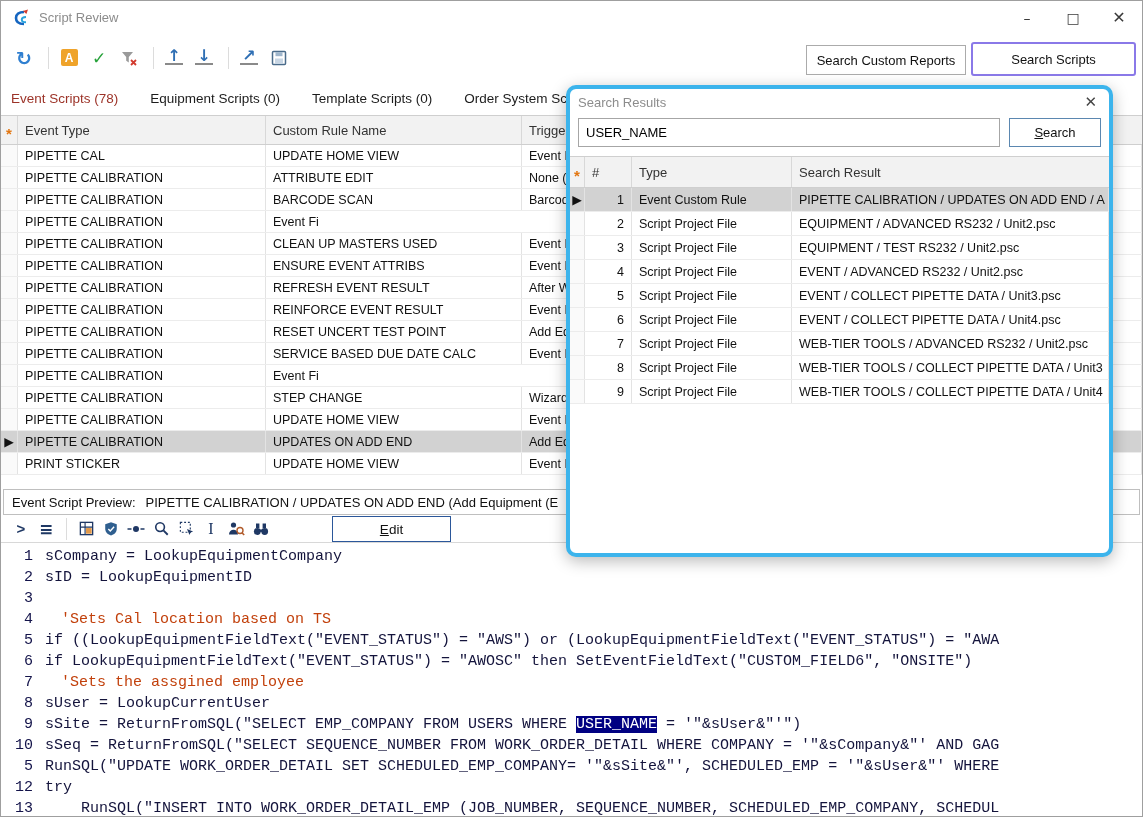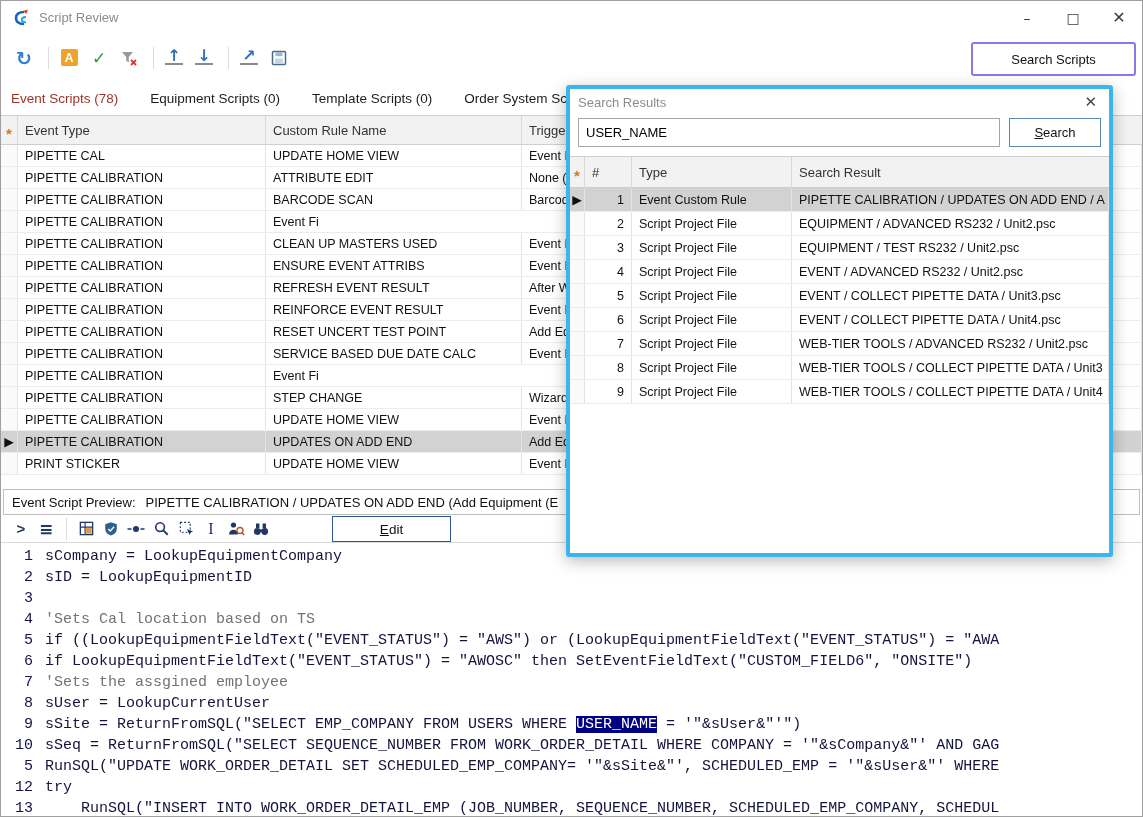--- a/index.html
+++ b/index.html
@@ -86,26 +86,26 @@
               display:flex; align-items:center; justify-content:center; cursor:default; }
   .accel { text-decoration:underline; }
 
   
   .code-editor { position:absolute; top:542px; left:0; right:0; bottom:0; background:#fff;
                  overflow:hidden; padding-top:5px;
                  font-family:"Liberation Mono", monospace; font-size:15px; }
   .cline { display:flex; height:21px; white-space:pre; }
   .lnum { width:44px; flex:none; text-align:right; padding-right:12px; color:#13134a; }
   .lcode { color:#14143c; }
-  .lcode.comment { color:#737373; }
+  .lcode.comment { color:#c2410c;margin-left:16px; }
   .hl { background:#000082; color:#fff; }
 
   
   .dialog { position:absolute; left:565px; top:84px; width:547px; height:472px;
-            background:#fff; border:4px solid #3cb4ec; border-radius:3px;
+            background:#fff; border:4px solid #3cb4ec; border-radius:10px;
             box-shadow:0 4px 16px rgba(0,0,0,0.28); z-index:10; overflow:hidden; }
   .dlg-titlebar { height:26px; display:flex; align-items:center; padding:0 8px;
                   color:#8c8c8c; font-size:13px; }
   .dlg-close { margin-left:auto; color:#444; font-size:15px; cursor:default;
                font-family:"DejaVu Sans", sans-serif; padding:0 4px; }
   .dlg-search-row { display:flex; align-items:center; padding:3px 8px 9px 8px; gap:9px; }
   .dlg-search-row input { flex:1; height:29px; border:1px solid #a6a6a6; font-size:13px;
                           padding:0 7px; font-family:"Liberation Sans", sans-serif; color:#000; outline:none; }
   .dlg-search-btn { width:92px; height:29px; border:1px solid #5b87b0; background:#fff;
                     font-size:13px; color:#111; display:flex; align-items:center; justify-content:center;
@@ -177,20 +177,21 @@
       <span class="glyph ic-arrow tray">↗</span>
     </div>
     <div class="tb-btn-ic">
       <svg width="18" height="18" viewBox="0 0 18 18">
         <rect x="2.5" y="2.5" width="13" height="13" rx="1" fill="none" stroke="#4a6b8a" stroke-width="1.5"></rect>
         <rect x="5.5" y="3.2" width="7" height="4" fill="#9fb6cc"></rect>
         <rect x="5" y="9.5" width="8" height="5.5" fill="#c8d6e4"></rect>
       </svg>
     </div>
 
+    <div class="pushbtn" id="btn-search-reports">Search Custom Reports</div>
     <div class="pushbtn" id="btn-search-scripts">Search Scripts</div>
   </div>
 
   <div class="tabbar">
     <div class="tab active">Event Scripts (78)</div>
     <div class="tab">Equipment Scripts (0)</div>
     <div class="tab">Template Scripts (0)</div>
     <div class="tab">Order System Scripts</div>
   </div>
 

